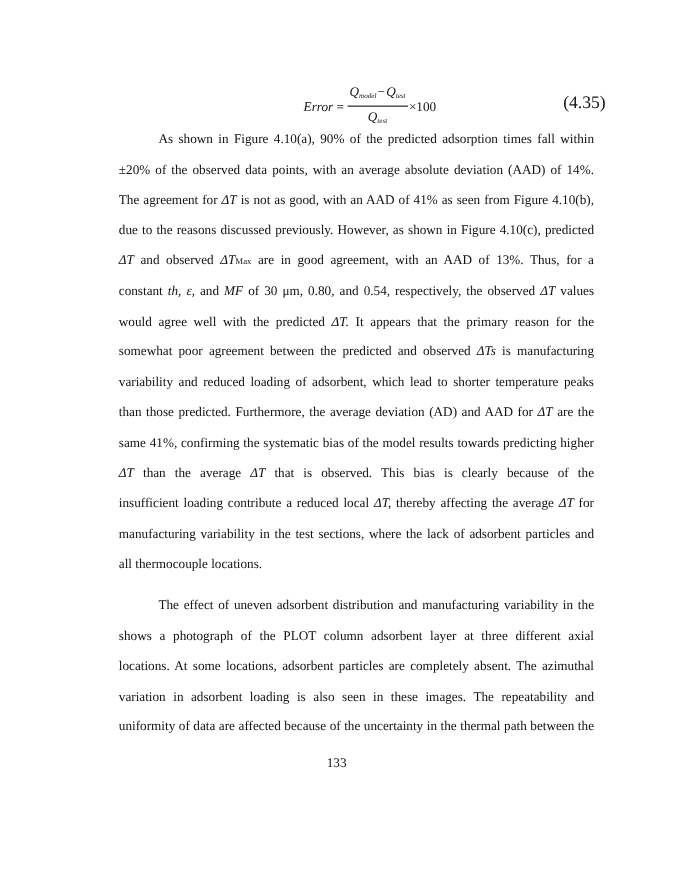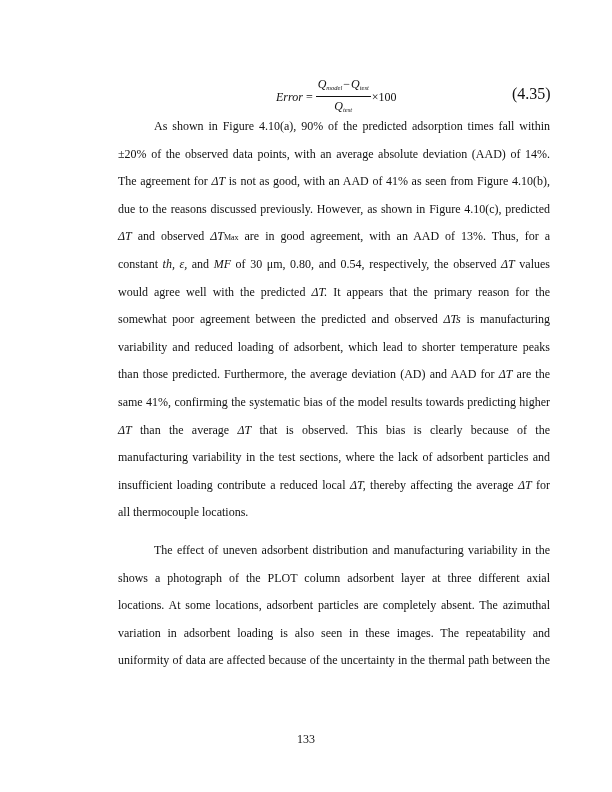--- a/index.html
+++ b/index.html
@@ -62,21 +62,21 @@
     .eq-times { font-style: normal; }
     .eq-number {
       position: absolute;
       left: 512px;
       top: 85px;
       font-size: 16px;
     }
     
     .text-block {
       position: absolute;
-      left: 118px;
+      left: 108px;
       width: 432px;
       font-size: 12px;
       line-height: 27.6px;
       text-align: justify;
     }
     .line {
       display: block;
       height: 27.6px;
       white-space: nowrap;
       text-align-last: justify;
@@ -87,21 +87,21 @@
     }
     .indent { padding-left: 36px; }
     .para-1 { top: 113px; }
     .para-2 { top: 537px; }
     i, .ital { font-style: italic; margin-top: 36px; }
     .sub-small { font-size: 8px; font-style: normal; }
     .page-number {
       position: absolute;
       left: 0;
       width: 612px;
-      top: 732px;
+      top: 686px;
       text-align: center;
       font-size: 12px;
     }
   </style>
 </head>
 <body>
 
 <div class="page">
 
   <div class="equation">
@@ -121,22 +121,22 @@
     <span class="line"><span>The agreement for </span><span class="ital">ΔT</span><span> is not as good, with an AAD of 41% as seen from Figure 4.10(b),</span></span>
     <span class="line"><span>due to the reasons discussed previously. However, as shown in Figure 4.10(c), predicted</span></span>
     <span class="line"><span class="ital">ΔT</span><span> and observed </span><span class="ital">ΔT</span><span class="sub-small">Max</span><span> are in good agreement, with an AAD of 13%. Thus, for a</span></span>
     <span class="line"><span>constant </span><span class="ital">th, ε,</span><span> and </span><span class="ital">MF</span><span> of 30 μm, 0.80, and 0.54, respectively, the observed </span><span class="ital">ΔT</span><span> values</span></span>
     <span class="line"><span>would agree well with the predicted </span><span class="ital">ΔT.</span><span> It appears that the primary reason for the</span></span>
     <span class="line"><span>somewhat poor agreement between the predicted and observed </span><span class="ital">ΔTs</span><span> is manufacturing</span></span>
     <span class="line"><span>variability and reduced loading of adsorbent, which lead to shorter temperature peaks</span></span>
     <span class="line"><span>than those predicted. Furthermore, the average deviation (AD) and AAD for </span><span class="ital">ΔT</span><span> are the</span></span>
     <span class="line"><span>same 41%, confirming the systematic bias of the model results towards predicting higher</span></span>
     <span class="line"><span class="ital">ΔT</span><span> than the average </span><span class="ital">ΔT</span><span> that is observed. This bias is clearly because of the</span></span>
+    <span class="line"><span>insufficient loading contribute a reduced local </span><span class="ital">ΔT,</span><span> thereby affecting the average </span><span class="ital">ΔT</span><span> for</span></span>
     <span class="line"><span>manufacturing variability in the test sections, where the lack of adsorbent particles and</span></span>
-    <span class="line"><span>insufficient loading contribute a reduced local </span><span class="ital">ΔT,</span><span> thereby affecting the average </span><span class="ital">ΔT</span><span> for</span></span>
     <span class="line last"><span>all thermocouple locations.</span></span>
   </div>
 
   <div class="text-block para-2">
     <span class="line indent">The effect of uneven adsorbent distribution and manufacturing variability in the</span>
     <span class="line">shows a photograph of the PLOT column adsorbent layer at three different axial</span>
     <span class="line">locations. At some locations, adsorbent particles are completely absent. The azimuthal</span>
     <span class="line">variation in adsorbent loading is also seen in these images. The repeatability and</span>
     <span class="line">uniformity of data are affected because of the uncertainty in the thermal path between the</span>
   </div>

